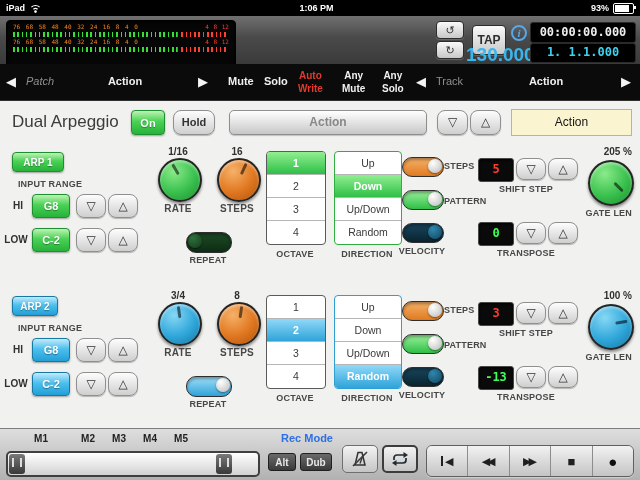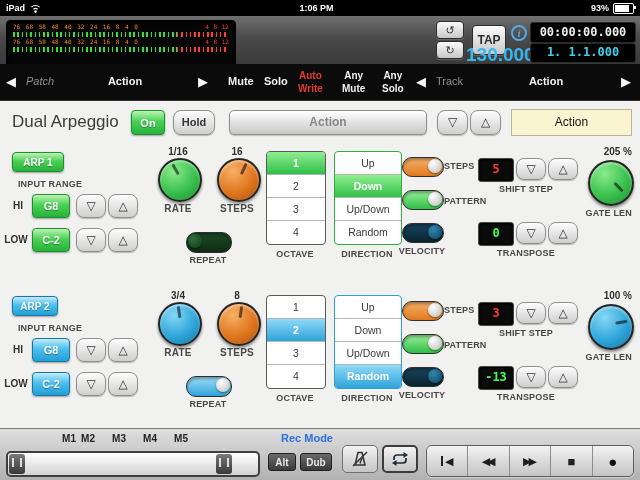--- a/index.html
+++ b/index.html
@@ -392,21 +392,21 @@
     <div class="lbl" style="left:470px;top:102px;width:112px;">TRANSPOSE</div>
 
     <div class="val" style="left:578px;top:0;width:54px;text-align:right;">100 %</div>
     <div class="knob kb" style="left:588px;top:14px;width:42px;height:42px;">
       <i class="ptr" style="transform:rotate(80deg);"></i>
       </div>
     <div class="lbl" style="left:578px;top:62px;width:54px;text-align:right;">GATE LEN</div>
   </section>
 
   <footer class="bbar">
-    <button class="mk" style="left:56px;">M1</button>
+    <button class="mk" style="left:28px;">M1</button>
     <button class="mk" style="left:75px;">M2</button>
     <button class="mk" style="left:106px;">M3</button>
     <button class="mk" style="left:137px;">M4</button>
     <button class="mk" style="left:168px;">M5</button>
     <div class="recmode">Rec Mode</div>
 
     <div class="scrub">
       <span class="grip" style="left:1px;">
           <i></i>
         </span>

